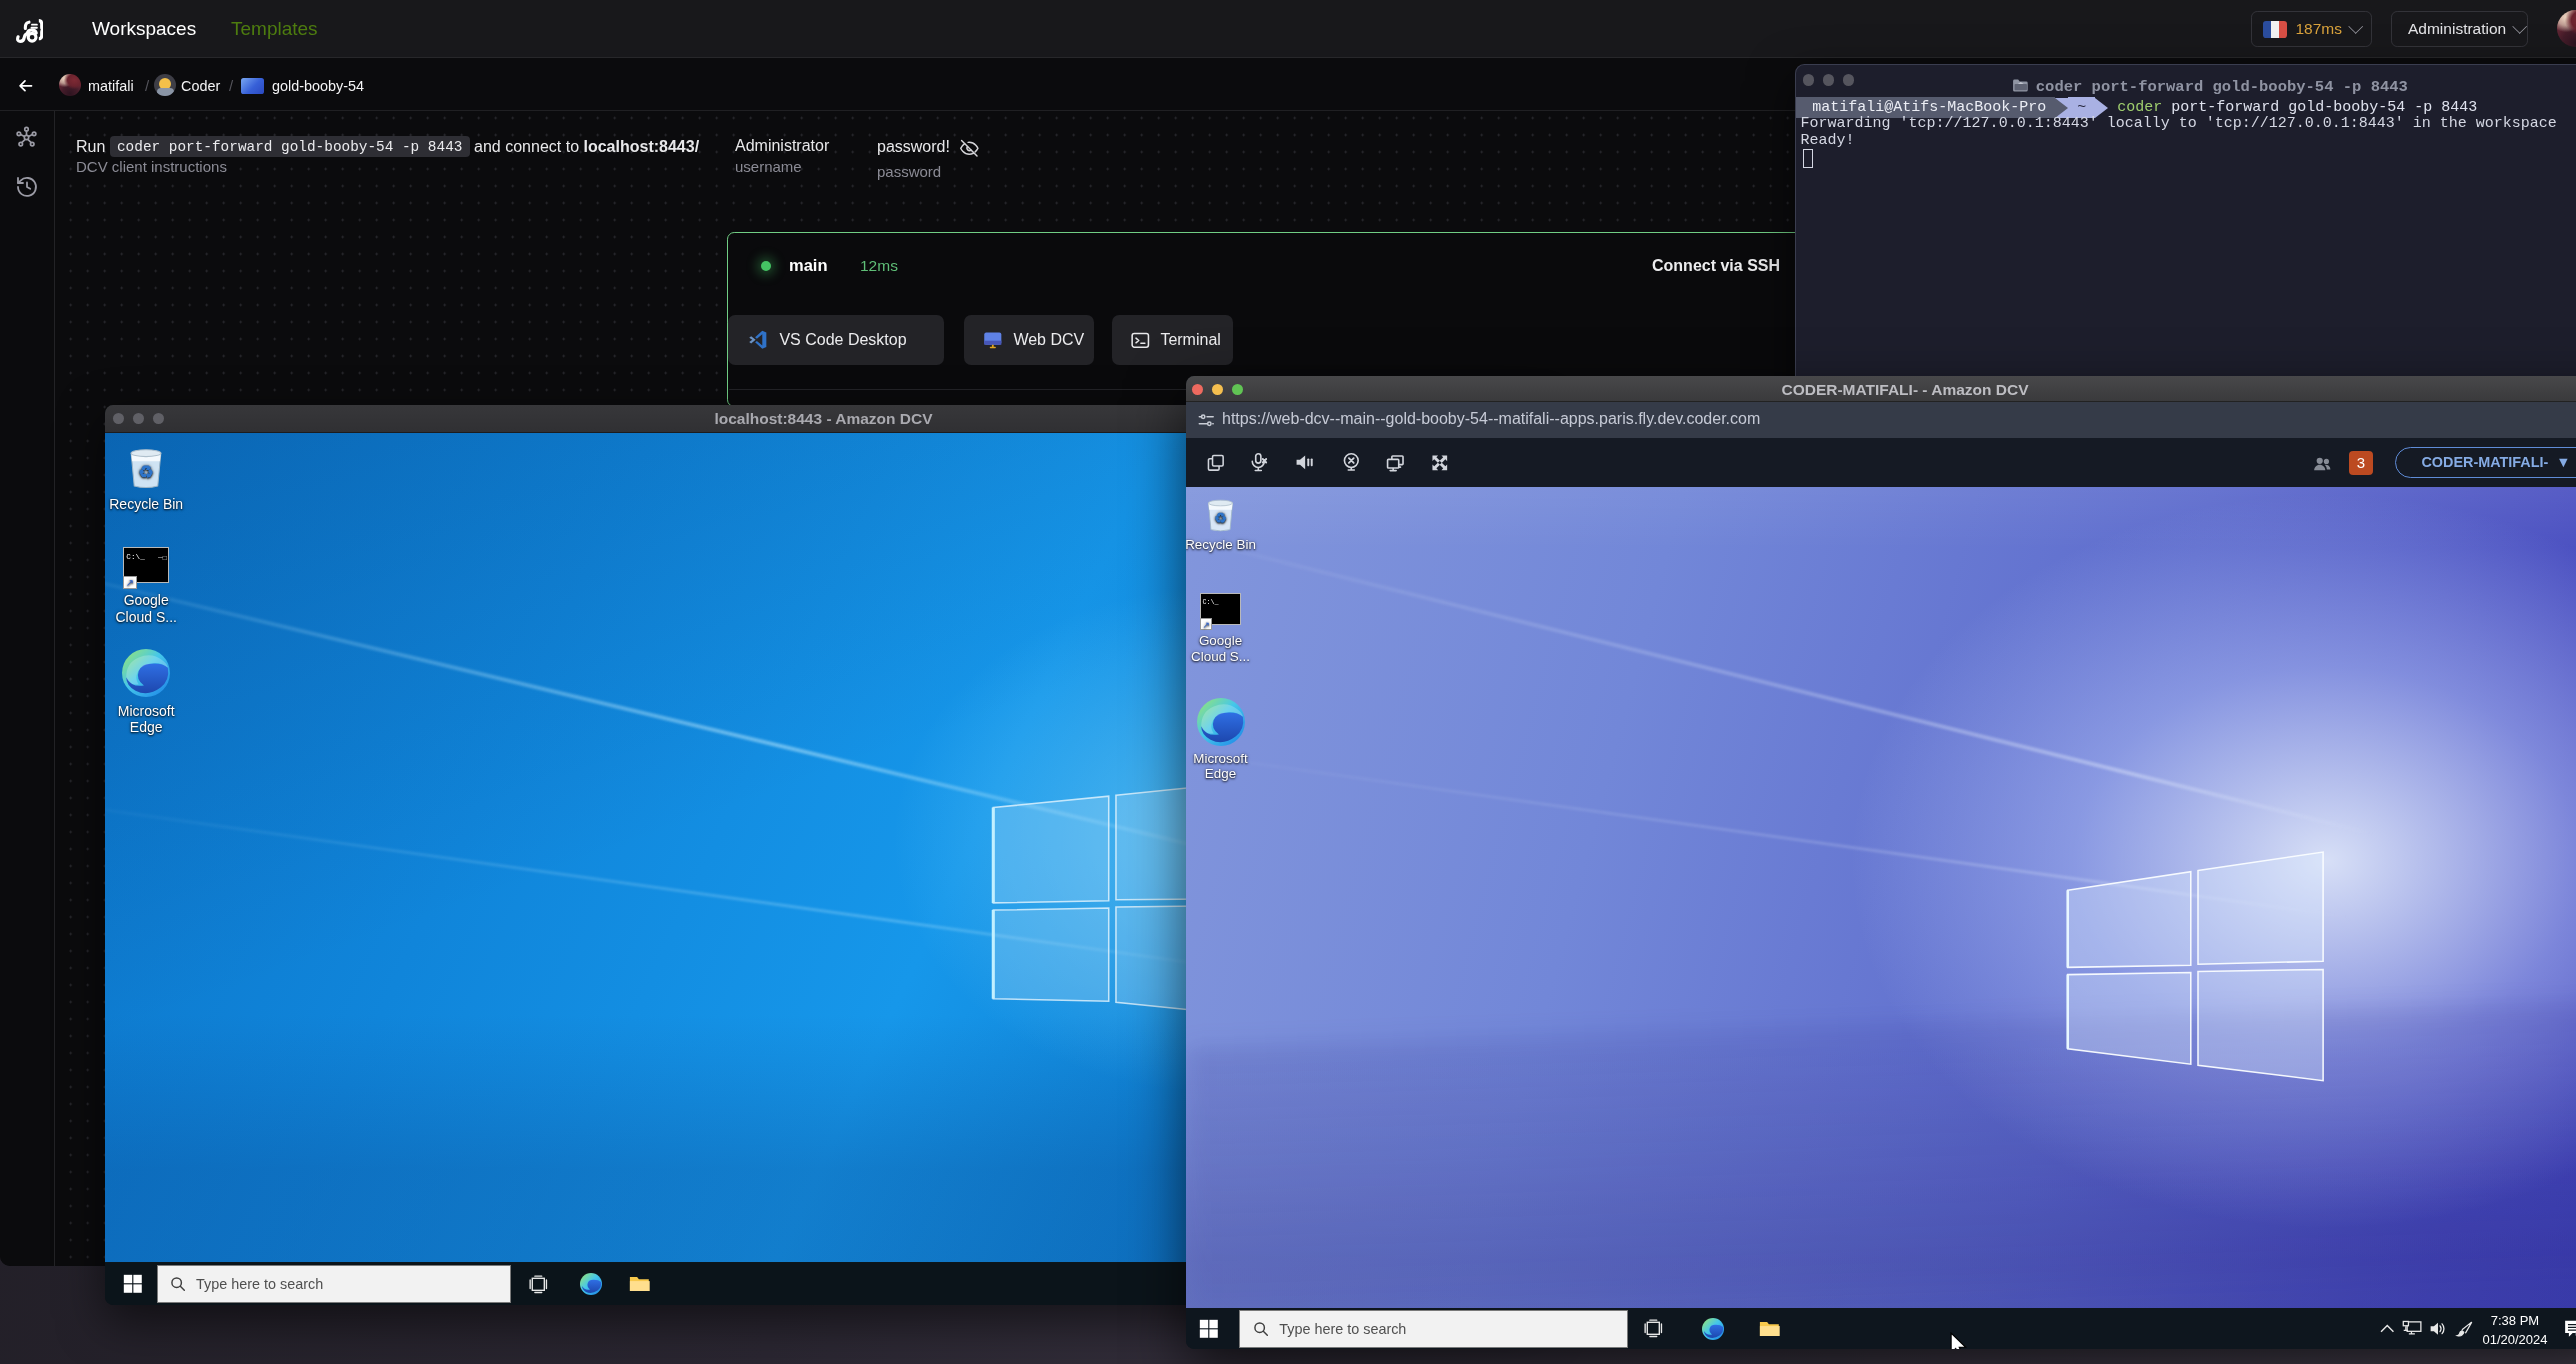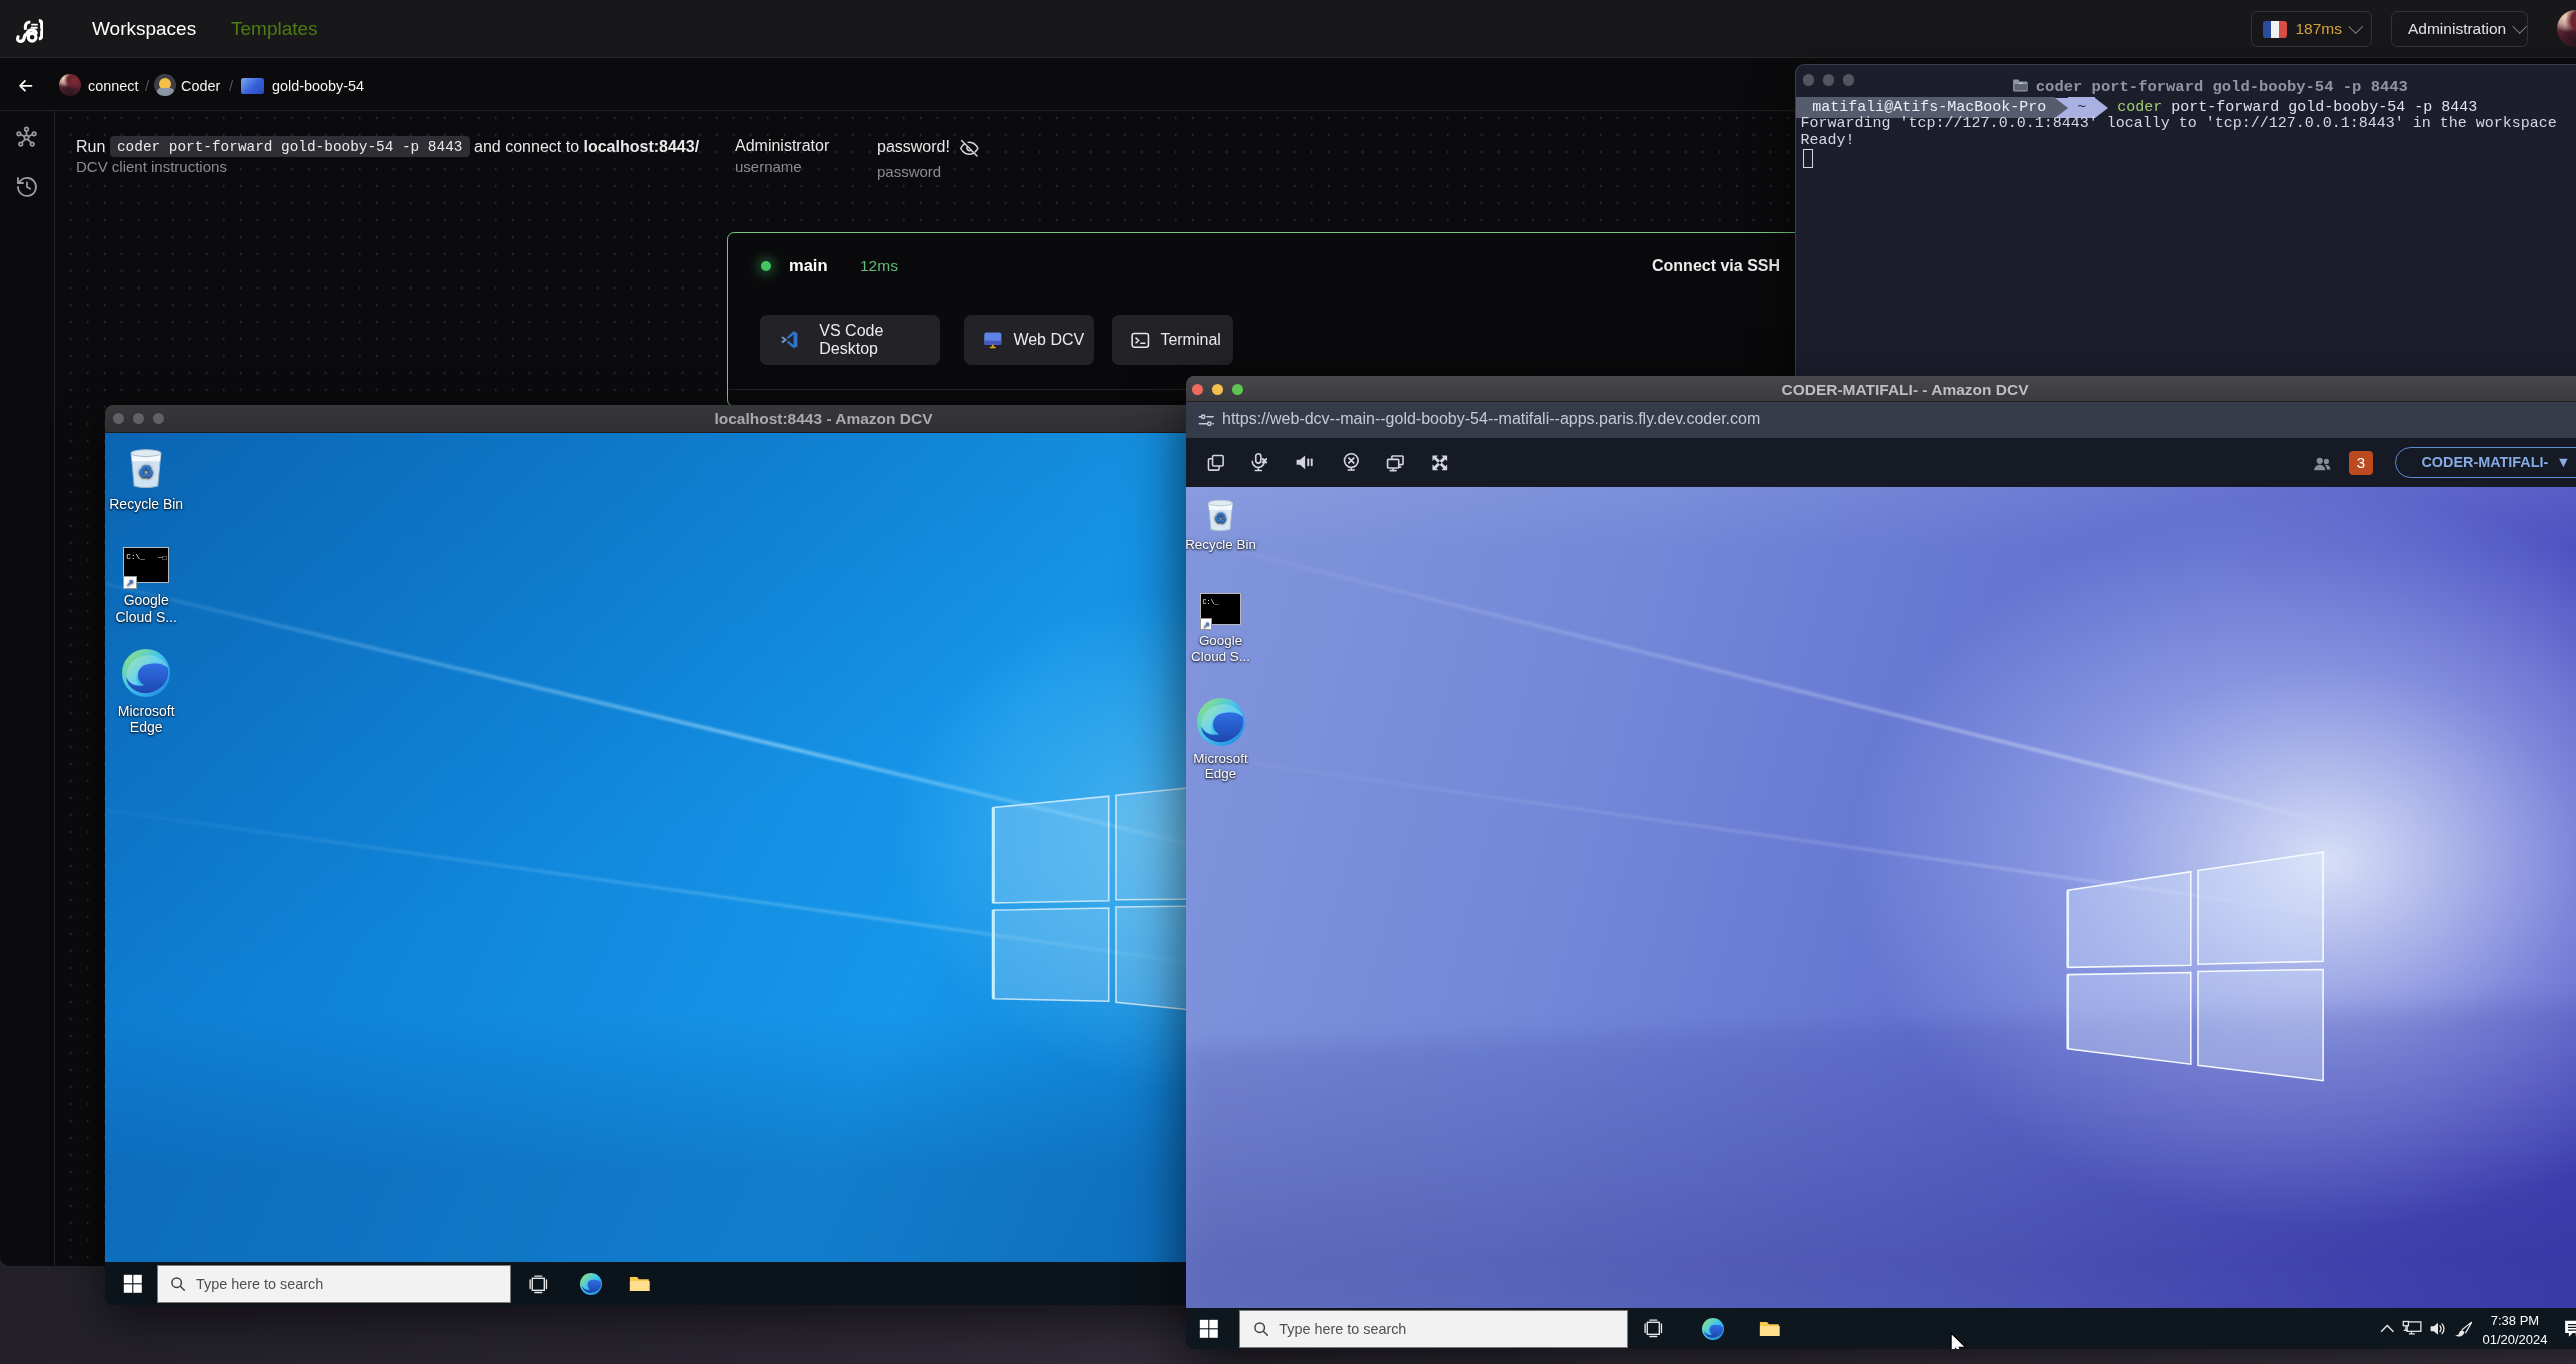--- a/index.html
+++ b/index.html
@@ -92,21 +92,21 @@
 
     <div id="card">
       <div class="abs" style="left:33px; top:28px; width:10.3px; height:10.3px; border-radius:50%; background:#45c464; box-shadow:0 0 10.3px 4.1px rgba(69,196,100,.35);"></div>
       <div class="abs" style="left:61px; top:23px; font-size:16.5px; font-weight:bold; color:#fff;">main</div>
       <div class="abs" style="left:132px; top:24px; font-size:15.5px; color:#5fbe77;">12ms</div>
       <div class="abs" style="left:924px; top:24px; font-size:16px; font-weight:bold; color:#ececee;">Connect via SSH</div>
       <span class="chev abs" style="left:1072px; top:29px;"></span>
       <div class="abs" style="left:1px; top:156px; width:1800px; height:1px; background:#232327;"></div>
     </div>
 
-    <div class="btn" style="left:704px; width:180px;gap:9px;">
+    <div class="btn" style="left:672px; width:216px;">
       <svg style="margin-left:18.5px;" width="21.6" height="21.6" viewBox="0 0 24 24">
         <path fill="#6c93c4" d="M2.5 9.6L4.6 8l5 4-5 4-2.1-1.6L5.9 12z"></path>
         <path fill="#2f72c8" d="M17 2l4.5 2v16L17 22l-8-7.2 2-1.6 6 5V5.8l-6 5-2-1.6z"></path>
       </svg>
       <span style="margin-left:11.3px;">VS Code Desktop</span>
     </div>
     <div class="btn" style="left:908px; width:130px;">
       <svg style="margin-left:17.5px;" width="21.6" height="21.6" viewBox="0 0 24 24">
         <rect x="2.5" y="4" width="19" height="13.5" rx="2.2" fill="#5f82e6"></rect>
         <rect x="2.5" y="13" width="19" height="4.5" fill="#4756b8"></rect>
@@ -154,21 +154,21 @@
     </div>
     <div class="abs avatar-tree" style="left:2557px; top:9.8px; width:37px; height:37px; border-radius:50%;"></div>
 
   </div>
 
   <div id="crumbbar">
     <svg class="abs" style="left:15.5px; top:16.5px;" width="19.6" height="19.6" viewBox="0 0 24 24" fill="none" stroke="#fff" stroke-width="2.1" stroke-linecap="round" stroke-linejoin="round">
       <path d="M19 12H5M11 18l-6-6 6-6"></path>
     </svg>
     <div class="abs avatar-tree" style="left:59px; top:15px; width:22px; height:22px; border-radius:50%;"></div>
-    <div class="abs" style="left:88px; top:18.5px; font-size:14.4px; color:#f4f4f5;">connect</div>
+    <div class="abs" style="left:88px; top:18.5px; font-size:14.4px; color:#f4f4f5;">matifali</div>
     <div class="abs" style="left:145px; top:18px; font-size:15px; color:#55555c;">/</div>
     <div class="abs" style="left:154px; top:15px; width:22px; height:22px; border-radius:50%; background:#3e3e46; overflow:hidden;">
       <div class="abs" style="left:5.2px; top:3.6px; width:12px; height:12px; border-radius:50%; background:#f3c049;"></div>
       <div class="abs" style="left:2.6px; top:14px; width:17px; height:8.2px; border-radius:4.1px 4.1px 0 0; background:#8a95a5;"></div>
     </div>
     <div class="abs" style="left:181px; top:18.5px; font-size:14.4px; color:#f4f4f5;">Coder</div>
     <div class="abs" style="left:229px; top:18px; font-size:15px; color:#55555c;">/</div>
     <div class="abs" style="left:241px; top:19px; width:23px; height:15.5px; border-radius:2.6px; background:linear-gradient(135deg,#7aa8f2 0%, #3760d8 55%, #2b49c0 100%);"></div>
     <div class="abs" style="left:272px; top:18.5px; font-size:14.4px; color:#f4f4f5;">gold-booby-54</div>
   </div>

